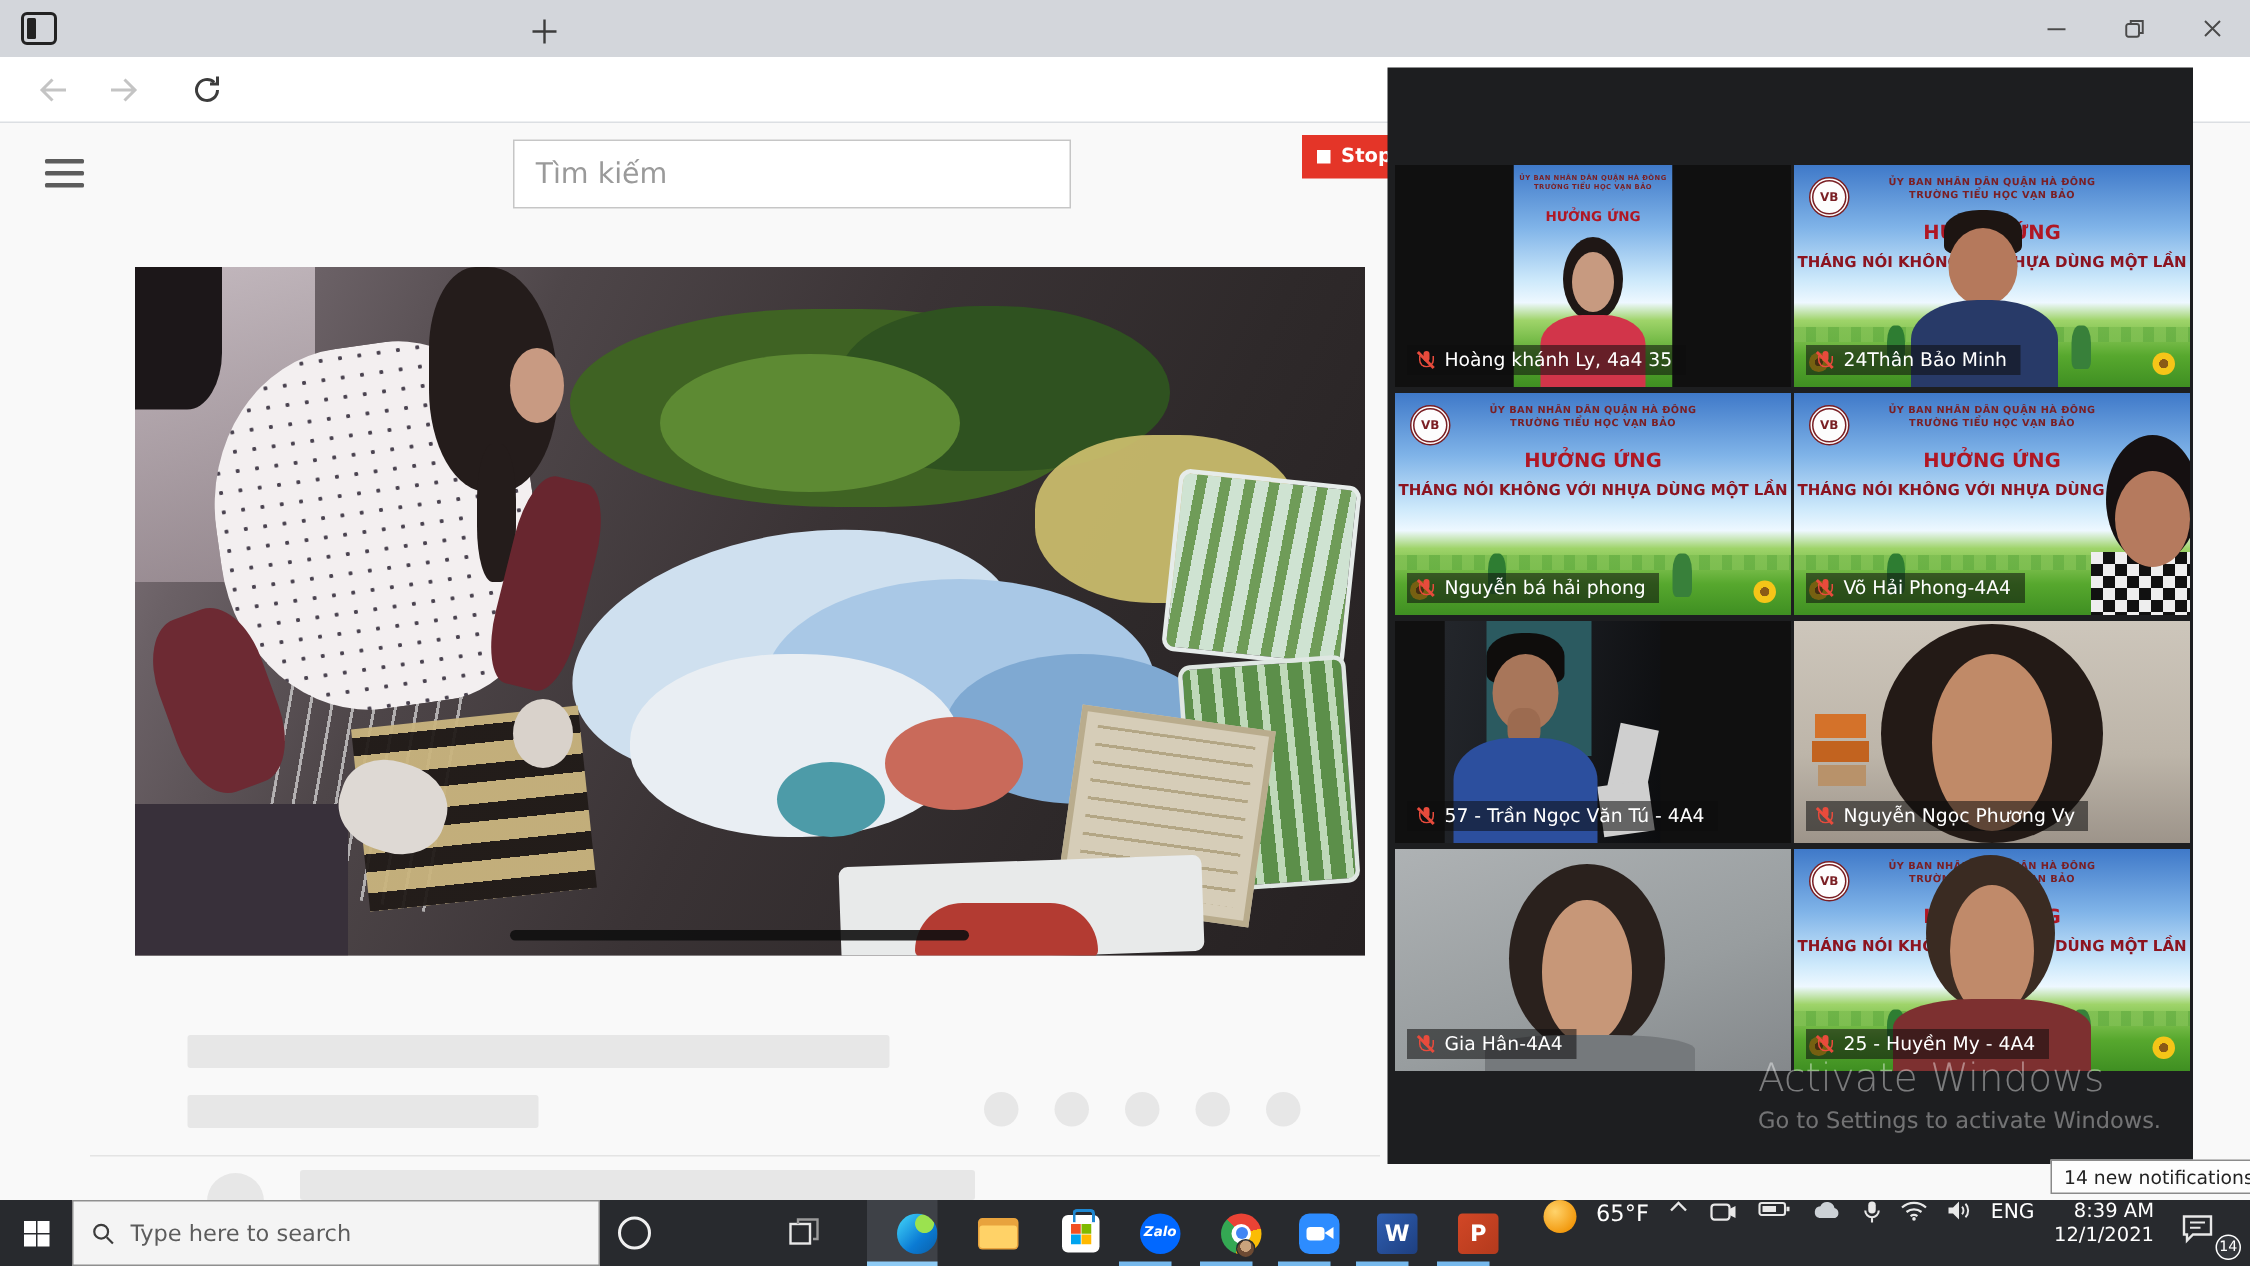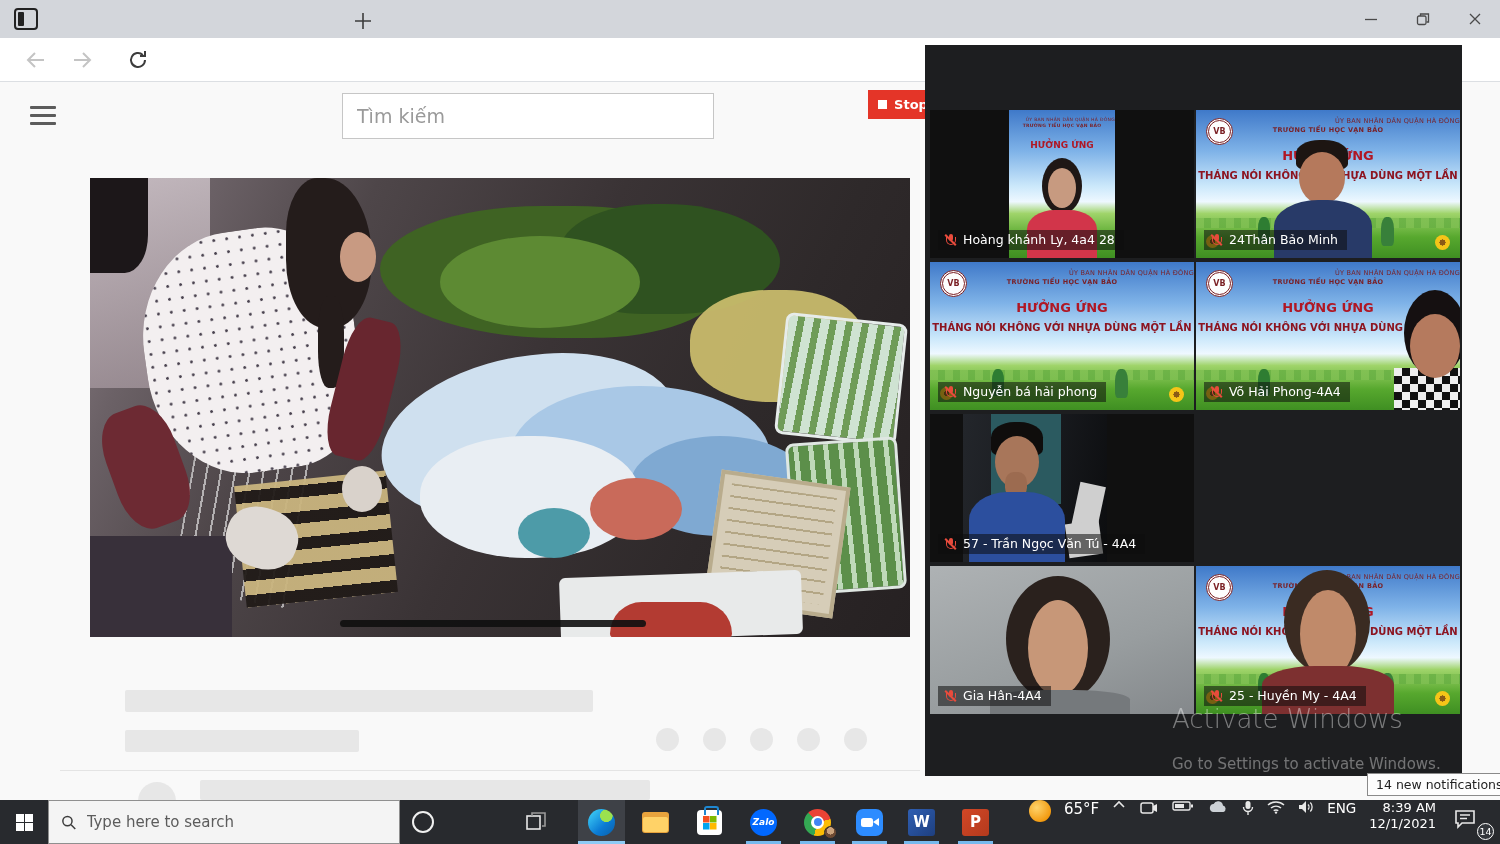--- a/index.html
+++ b/index.html
@@ -77,21 +77,21 @@
   .sk-bar{position:absolute;background:#e7e7e7;border-radius:2px}
   .sk-dot{position:absolute;width:23px;height:23px;border-radius:50%;background:#e7e7e7}
   .sk-divider{position:absolute;left:60px;top:688px;width:860px;height:1px;background:#e4e4e4}
   .sk-avatar{position:absolute;border-radius:50%;background:#e7e7e7}
 
   
   .zoomwin{position:absolute;left:925px;top:45px;width:537px;height:731px;background:#1d1e20;z-index:10}
   .cell{position:absolute;width:264px;height:148px;background:#101010;overflow:hidden}
   .cell div{position:absolute}
   .vbg{inset:0;background:linear-gradient(180deg,#3f79c9 0%,#7fb3e8 28%,#cde9fb 52%,#eef8ff 62%,#9fd46a 70%,#57a82e 86%,#3f8f22 100%)}
-  .vb-l1{top:7px;width:100%;text-align:right;font-size:6.5px;font-weight:normal;color:#7a1f24;letter-spacing:.3px}
+  .vb-l1{top:7px;width:100%;text-align:center;font-size:6.5px;font-weight:bold;color:#7a1f24;letter-spacing:.3px}
   .vb-l2{top:16px;width:100%;text-align:center;font-size:6.5px;font-weight:bold;color:#7a1f24;letter-spacing:.3px}
   .vb-l3{top:38px;width:100%;text-align:center;font-size:13px;font-weight:800;color:#b01724}
   .vb-l4{top:60px;width:100%;text-align:center;font-size:10px;font-weight:800;color:#8c1420;white-space:nowrap}
   .vb-logo{left:10px;top:8px;width:27px;height:27px;border-radius:50%;background:#fdfdfd;border:3px double #7a1f24;display:flex;align-items:center;justify-content:center;font-size:8px;font-weight:800;color:#7a1f24}
   .vb-city{left:0;bottom:30px;width:100%;height:10px;background:repeating-linear-gradient(90deg,#7fbf52 0 8px,#68b044 8px 15px);opacity:.85}
   .vb-sf{left:10px;bottom:10px;width:13px;height:13px;border-radius:50%;background:radial-gradient(circle,#8a5a16 0 28%,#f5c518 30%)}
   .vb-sf2{right:10px;bottom:8px;left:auto;width:15px;height:15px;border-radius:50%;background:radial-gradient(circle,#8a5a16 0 28%,#f5c518 30%)}
   .vb-fig1{left:62px;bottom:14px;width:12px;height:27px;background:#2e7d32;border-radius:40% 40% 20% 20%}
   .vb-fig2{right:66px;bottom:12px;left:auto;width:13px;height:29px;background:#38803a;border-radius:40% 40% 20% 20%}
   .chip{position:absolute;left:8px;bottom:8px;display:flex;align-items:center;gap:6px;background:rgba(12,12,12,.55);padding:2px 9px 3px 6px;z-index:5}
@@ -103,37 +103,37 @@
   .portrait{top:0;height:148px;overflow:hidden}
   .p-head{border-radius:50%}
   .dkroom{inset:0;background:linear-gradient(100deg,#23262b 0%,#181a1e 55%,#0c0d0f 100%)}
   .teal{left:28px;top:0;width:70px;height:90px;background:#2b5a60}
   .paper{background:#cfcfcf}
   .room6{inset:0;background:linear-gradient(180deg,#cdc6bb 0%,#bdb5a9 60%,#9d948a 100%)}
   .room7{inset:0;background:linear-gradient(160deg,#aeb2b4 0%,#989d9f 60%,#84888b 100%)}
 
   .watermark{position:absolute;left:1172px;top:704px;z-index:12}
   .wm-t{font-size:26px;color:rgba(255,255,255,.42);font-weight:300}
-  .wm-s{font-size:15px;color:rgba(255,255,255,.38);margin-top:21px}
+  .wm-s{font-size:15px;color:rgba(255,255,255,.38);margin-top:4px}
   .tooltip{position:absolute;left:1367px;top:773px;background:#fdfdfd;border:1px solid #8a8a8a;padding:3px 8px;font-size:12.5px;color:#222;z-index:20;white-space:nowrap}
 
   
   .taskbar{position:absolute;left:0;top:800px;width:1500px;height:44px;background:#282a2e;z-index:30;color:#fff}
   .start{position:absolute;left:0;top:0;width:48px;height:44px;display:flex;align-items:center;justify-content:center}
   .winlogo{width:17px;height:17px;background:
     linear-gradient(#fff,#fff) 0 0/8px 8px no-repeat,
     linear-gradient(#fff,#fff) 9.5px 0/8px 8px no-repeat,
     linear-gradient(#fff,#fff) 0 9.5px/8px 8px no-repeat,
     linear-gradient(#fff,#fff) 9.5px 9.5px/8px 8px no-repeat}
   .tb-search{position:absolute;left:48px;top:0;width:352px;height:44px;background:#f4f4f4;border:1px solid #8f8f8f;display:flex;align-items:center;gap:10px;padding:0 12px}
   .tb-search input{border:none;outline:none;background:transparent;font-size:15px;color:#444;width:100%;font-family:inherit}
   .tb-search input::placeholder{color:#5c5c5c}
   .cortana{position:absolute;left:412px;top:11px;width:22px;height:22px;border:2.5px solid #f0f0f0;border-radius:50%}
   .taskview{position:absolute;left:524px;top:10px;width:24px;height:24px}
-  .appcell{position:absolute;top:0;width:47px;height:44px;display:flex;align-items:center;justify-content:center}
+  .appcell{position:absolute;top:0;width:47px;height:44px;display:flex;align-items:center;justify-content:flex-end}
   .appcell.open::after{content:"";position:absolute;left:6px;right:6px;bottom:0;height:3px;background:#76b9ed}
   .appcell.active{background:#3e4147}
   .appcell.active::after{left:0;right:0;background:#8ecbf5}
   .edge-ic{width:27px;height:27px;border-radius:50%;background:radial-gradient(circle at 68% 25%,#9be24f 0 22%,transparent 24%),linear-gradient(135deg,#35c1f1 15%,#0b7bd4 60%,#0a5fa8 100%)}
   .fe-ic{position:relative;width:27px;height:21px}
   .fe-ic::before{content:"";position:absolute;left:0;top:0;width:27px;height:21px;background:#e8a33d;border-radius:3px}
   .fe-ic::after{content:"";position:absolute;left:1px;top:5px;width:25px;height:15px;background:#ffd267;border-radius:2px}
   .store-ic{position:relative;width:25px;height:25px;background:#fff;border-radius:4px}
   .store-ic::before{content:"";position:absolute;left:7px;top:-4px;width:11px;height:7px;border:2px solid #1e88d2;border-bottom:none;border-radius:3px 3px 0 0}
   .store-ic::after{content:"";position:absolute;left:5.5px;top:6px;width:14px;height:14px;background:
@@ -271,21 +271,21 @@
       <div class="vb-l2" style="font-size:4.5px;top:13px">TRƯỜNG TIỂU HỌC VẠN BẢO</div>
       <div class="vb-l3" style="font-size:9px;top:30px">HƯỞNG ỨNG</div>
       <div class="p-head" style="left:33px;top:48px;width:40px;height:56px;background:#1f1715"></div>
       <div class="p-head" style="left:39px;top:58px;width:28px;height:40px;background:#c79a80"></div>
       <div style="left:18px;top:100px;width:70px;height:48px;background:#d2354a;border-radius:40% 40% 0 0"></div>
     </div>
     <div class="chip">
       <span class="mic">
           <i></i>
         </span>
-      <span class="nm">Hoàng khánh Ly, 4a4 28</span>
+      <span class="nm">Hoàng khánh Ly, 4a4 35</span>
     </div>
   </div>
 
   <div class="cell" style="left:271px;top:65px">
     <div class="vbg"></div>
     <div class="vb-l1">ỦY BAN NHÂN DÂN QUẬN HÀ ĐÔNG</div>
     <div class="vb-l2">TRƯỜNG TIỂU HỌC VẠN BẢO</div>
     <div class="vb-l3">HƯỞNG ỨNG</div>
     <div class="vb-l4">THÁNG NÓI KHÔNG VỚI NHỰA DÙNG MỘT LẦN</div>
     <div class="vb-logo">VB</div>
@@ -358,20 +358,34 @@
       <div style="left:6px;top:78px;width:96px;height:70px;background:#2c4f9e;border-radius:40% 40% 0 0"></div>
     </div>
     <div class="chip">
       <span class="mic">
           <i></i>
         </span>
       <span class="nm">57 - Trần Ngọc Văn Tú - 4A4</span>
     </div>
   </div>
 
+  <div class="cell" style="left:271px;top:369px">
+    <div class="room6"></div>
+    <div style="left:14px;top:62px;width:34px;height:16px;background:#d4722a"></div>
+    <div style="left:12px;top:80px;width:38px;height:14px;background:#c2631f"></div>
+    <div style="left:16px;top:96px;width:32px;height:14px;background:#b8926a"></div>
+    <div class="p-head" style="left:58px;top:2px;width:148px;height:146px;background:#231a16"></div>
+    <div class="p-head" style="left:92px;top:22px;width:80px;height:118px;background:#c08a68"></div>
+    <div class="chip">
+      <span class="mic">
+          <i></i>
+        </span>
+      <span class="nm">Nguyễn Ngọc Phương Vy</span>
+    </div>
+  </div>
 
   <div class="cell" style="left:5px;top:521px">
     <div class="room7"></div>
     <div class="p-head" style="left:76px;top:10px;width:104px;height:126px;background:#2a211d"></div>
     <div class="p-head" style="left:98px;top:34px;width:60px;height:96px;background:#c79778"></div>
     <div style="left:60px;top:124px;width:140px;height:24px;background:#75797c;border-radius:40% 40% 0 0"></div>
     <div class="chip">
       <span class="mic">
           <i></i>
         </span>

